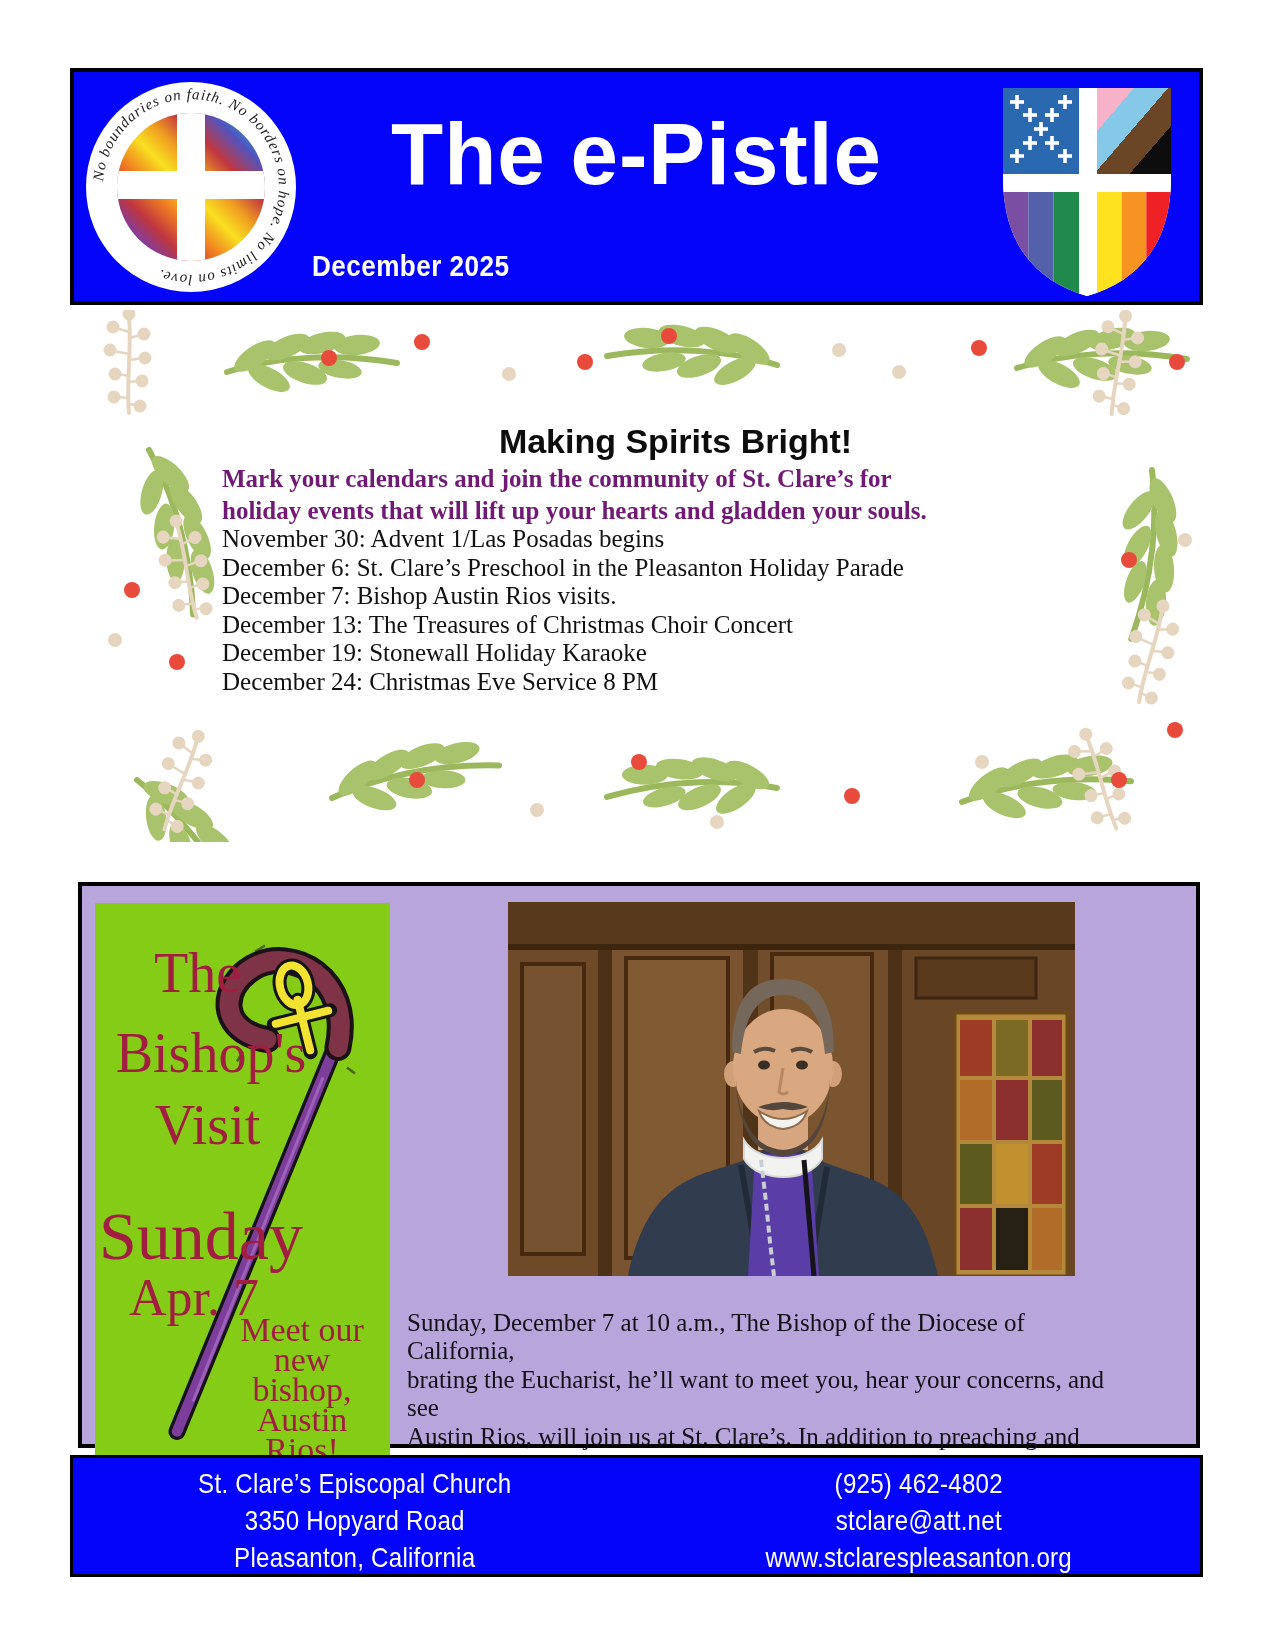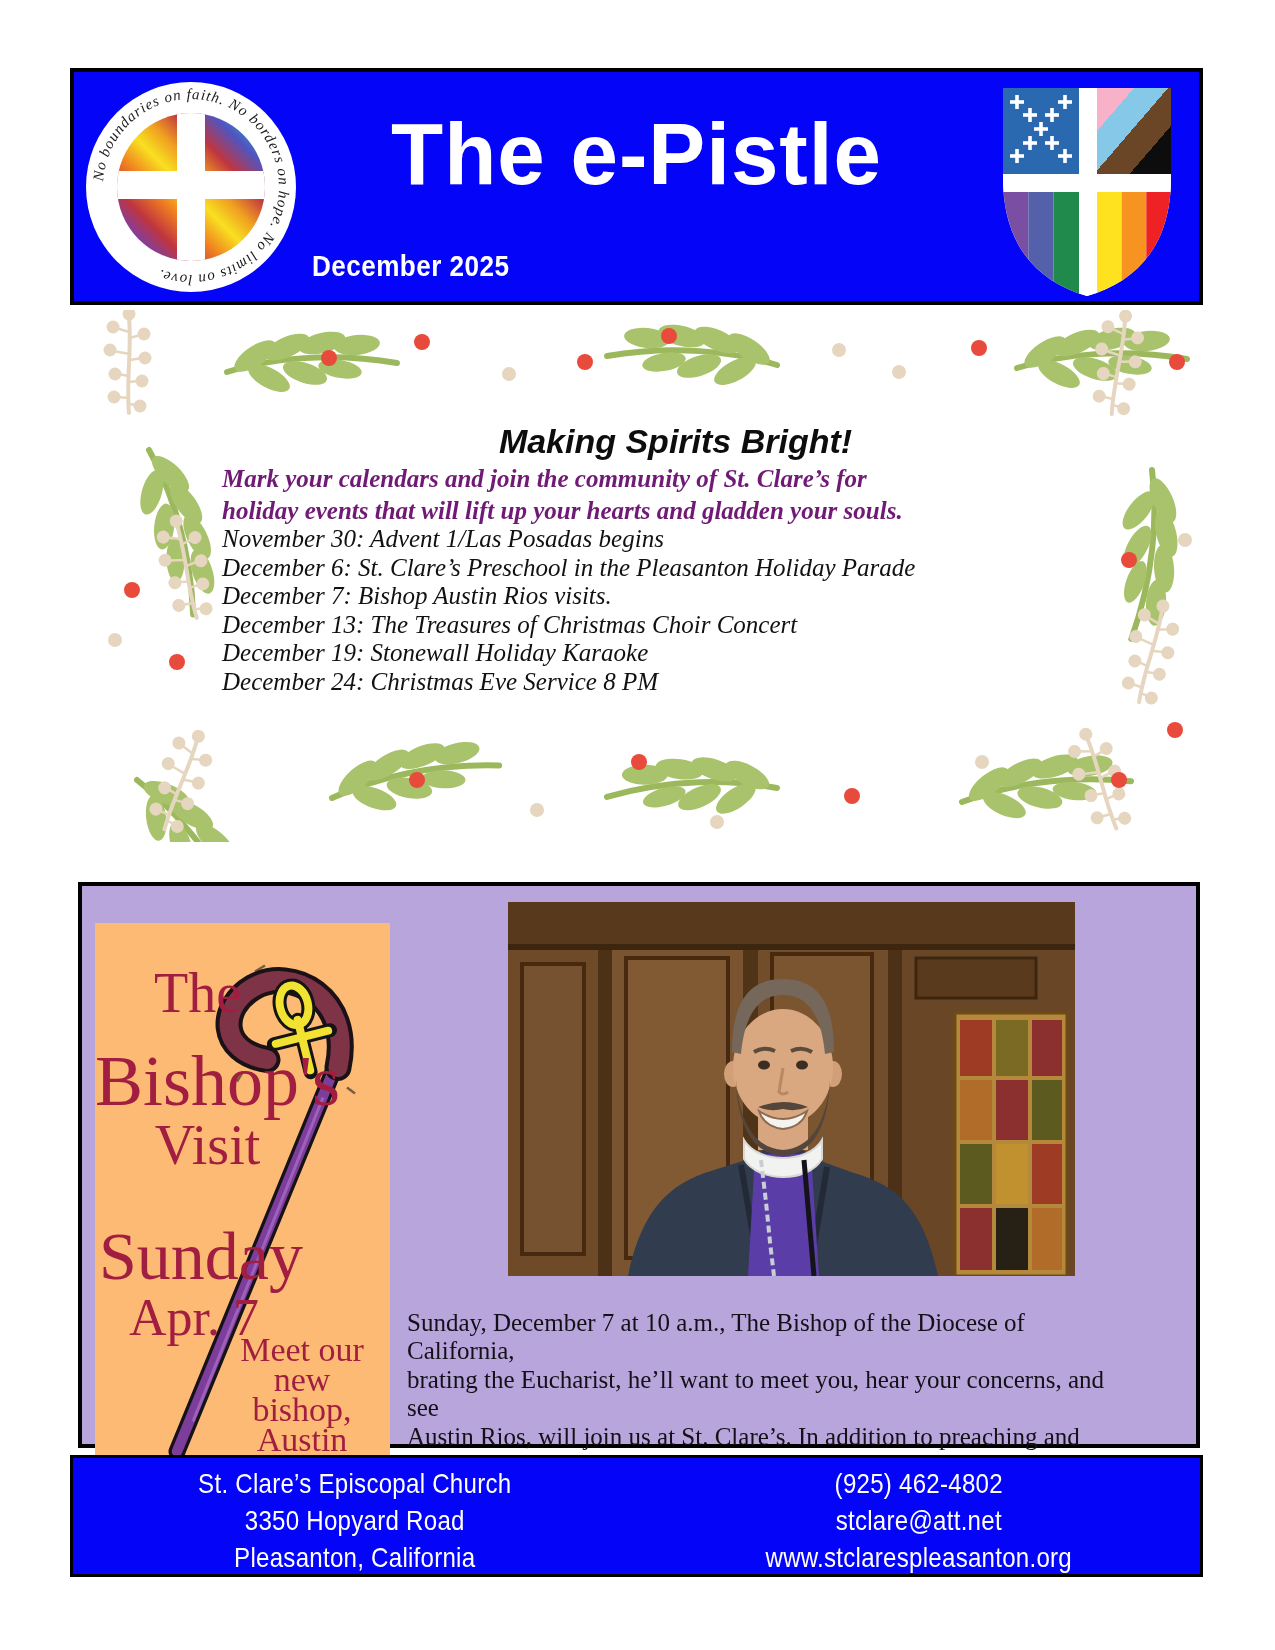--- a/index.html
+++ b/index.html
@@ -18,41 +18,41 @@
   .logo-wrap{position:absolute;left:11px;top:9px;width:213px;height:213px;}
   .masthead-title{position:absolute;left:0;right:0;top:38px;text-align:center;
     color:#fff;font-family:"Liberation Sans",sans-serif;font-weight:bold;
     font-size:88px;line-height:1;transform:scaleX(.97);letter-spacing:1px;}
   .masthead-date{position:absolute;left:238px;top:178px;color:#fff;
     font-family:"Liberation Sans",sans-serif;font-weight:bold;font-size:29px;
     transform:scaleX(.9);transform-origin:left center;letter-spacing:.5px;}
   .shield-wrap{position:absolute;right:26px;top:14px;width:172px;height:212px;}
 
   
-  .events-sec{position:absolute;left:77px;top:310px;width:1121px;height:532px;font-style:italic;}
+  .events-sec{position:absolute;left:77px;top:310px;width:1121px;height:532px;}
   .holly-svg{position:absolute;left:0;top:0;width:100%;height:100%;}
   .events-title{position:absolute;left:76px;right:0;top:112px;text-align:center;
     font-family:"Liberation Sans",sans-serif;font-weight:bold;font-size:34px;color:#0d0d0d;}
   .events-intro{position:absolute;left:145px;top:153px;width:810px;
     font-weight:bold;font-size:25px;line-height:32px;color:#701a75;}
   .events-list{position:absolute;left:145px;top:215px;width:900px;
     font-size:25px;line-height:28.5px;color:#111;}
   .leaf{fill:var(--leaf-green)}
   .stem{stroke:var(--stem-green);fill:none;stroke-linecap:round}
   .bstem{stroke:var(--berry-beige);fill:none;stroke-linecap:round}
   .berryR{fill:var(--berry-red)} .berryB{fill:var(--berry-beige)}
 
   
   .bishop-sec{position:absolute;left:78px;top:882px;width:1122px;height:566px;
     background:var(--lavender);border:4px solid #000;}
-  .visit-card{position:absolute;left:13px;top:37px;width:295px;height:578px;background:#fdba74;}
+  .visit-card{position:absolute;left:13px;top:17px;width:295px;height:578px;background:#84cc16;}
   .crozier-svg{position:absolute;left:0;top:0;width:100%;height:100%;}
   .vc-line{position:absolute;text-align:center;color:var(--maroon);line-height:1;}
   .vc-1{left:0;width:205px;top:42px;font-size:56px;}
-  .vc-2{left:0;width:232px;top:122px;font-size:72px;}
+  .vc-2{left:0;width:232px;top:122px;font-size:56px;}
   .vc-3{left:0;width:225px;top:194px;font-size:56px;}
   .vc-4{left:0;width:212px;top:299px;font-size:68px;}
   .vc-5{left:0;width:198px;top:369px;font-size:52px;}
   .vc-note{position:absolute;left:128px;top:412px;width:158px;text-align:center;
     color:var(--maroon);font-size:34px;line-height:30px;}
   .photo-wrap{position:absolute;left:426px;top:16px;width:567px;height:374px;}
   .bishop-body{position:absolute;left:325px;top:399px;width:705px;
     font-size:25px;line-height:28.4px;color:#141018;margin-top:24px;}
 
   

